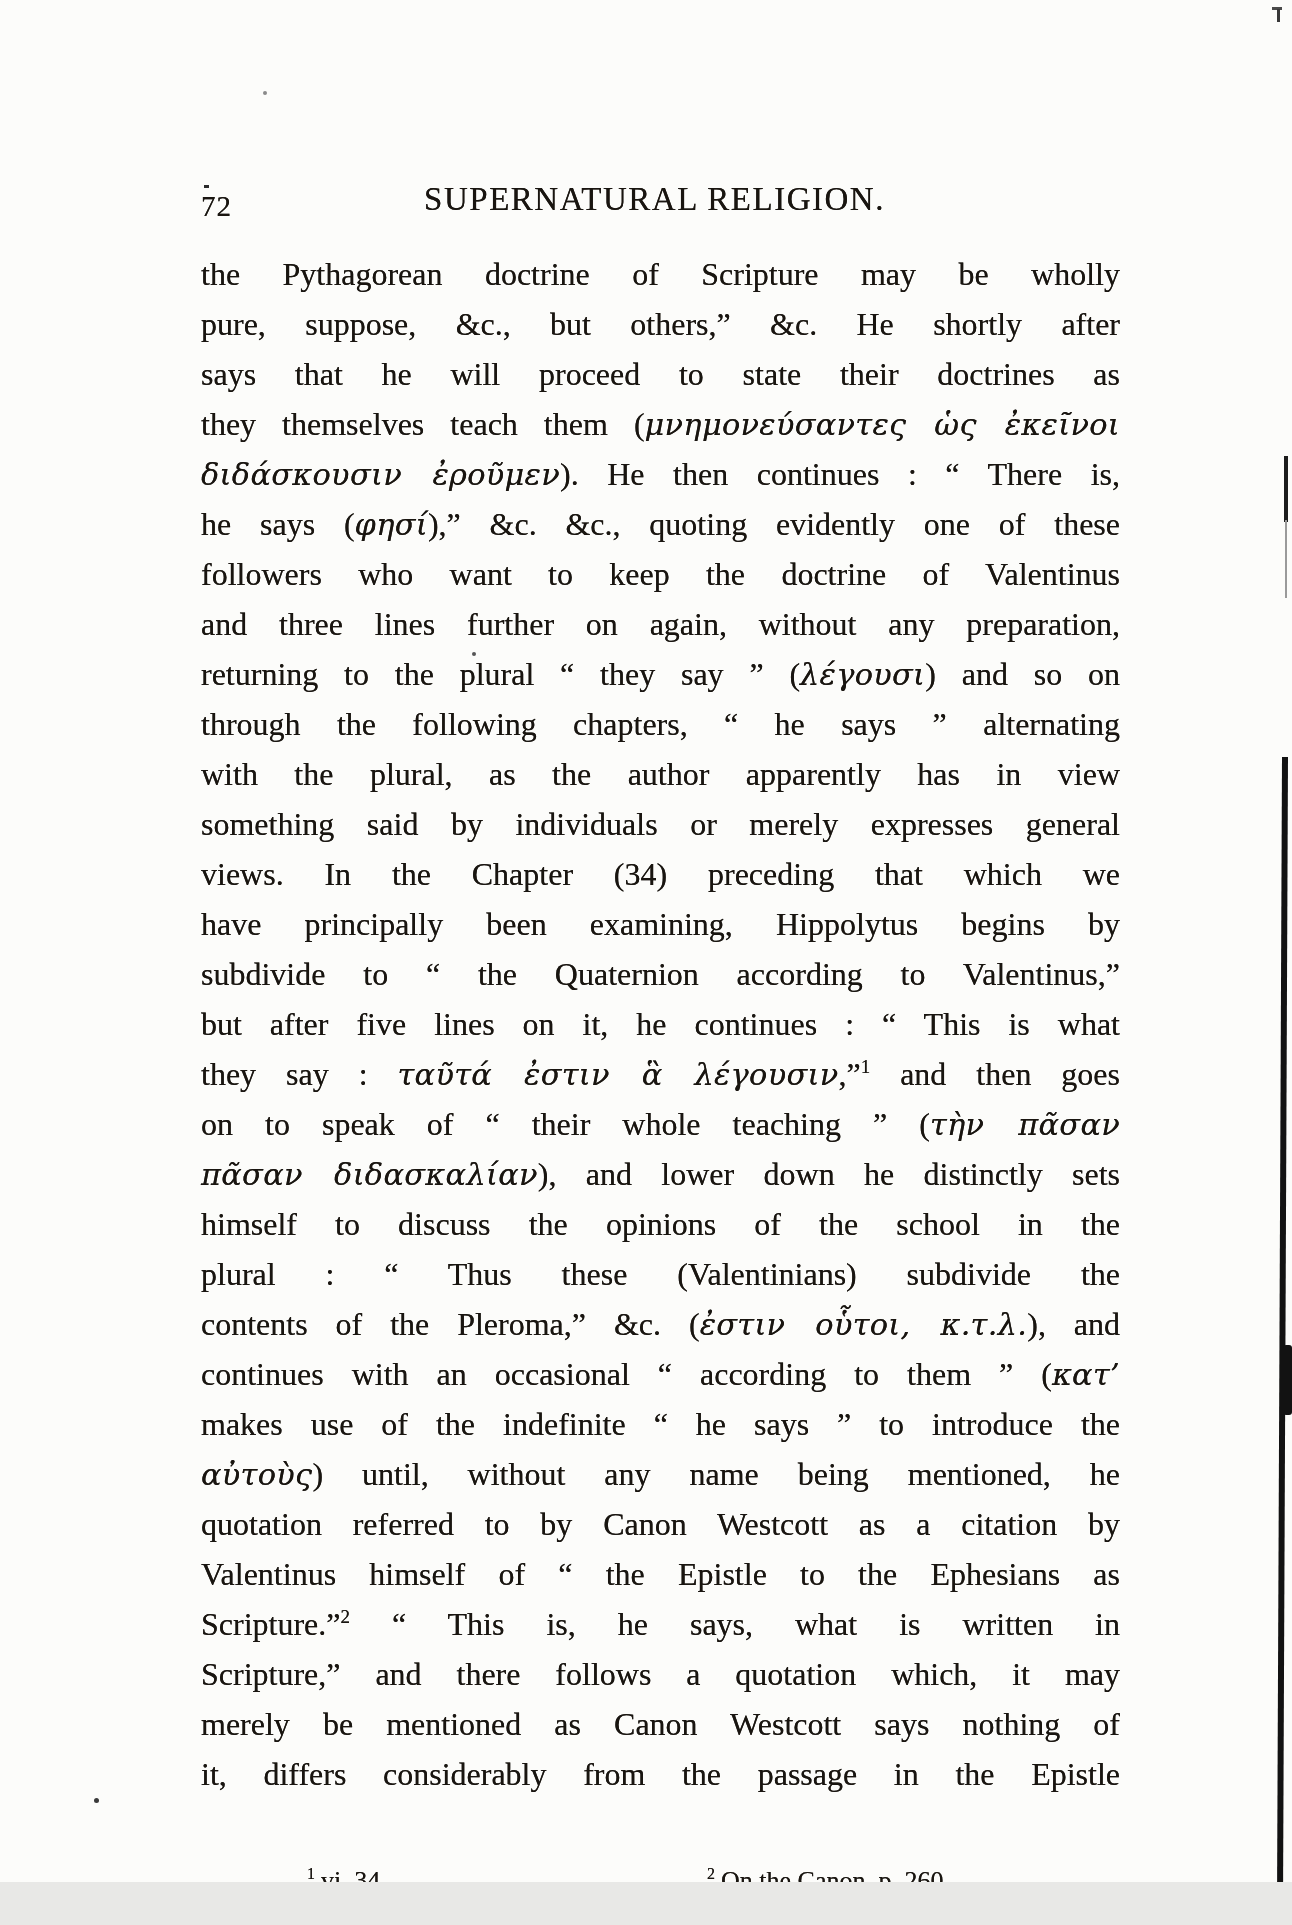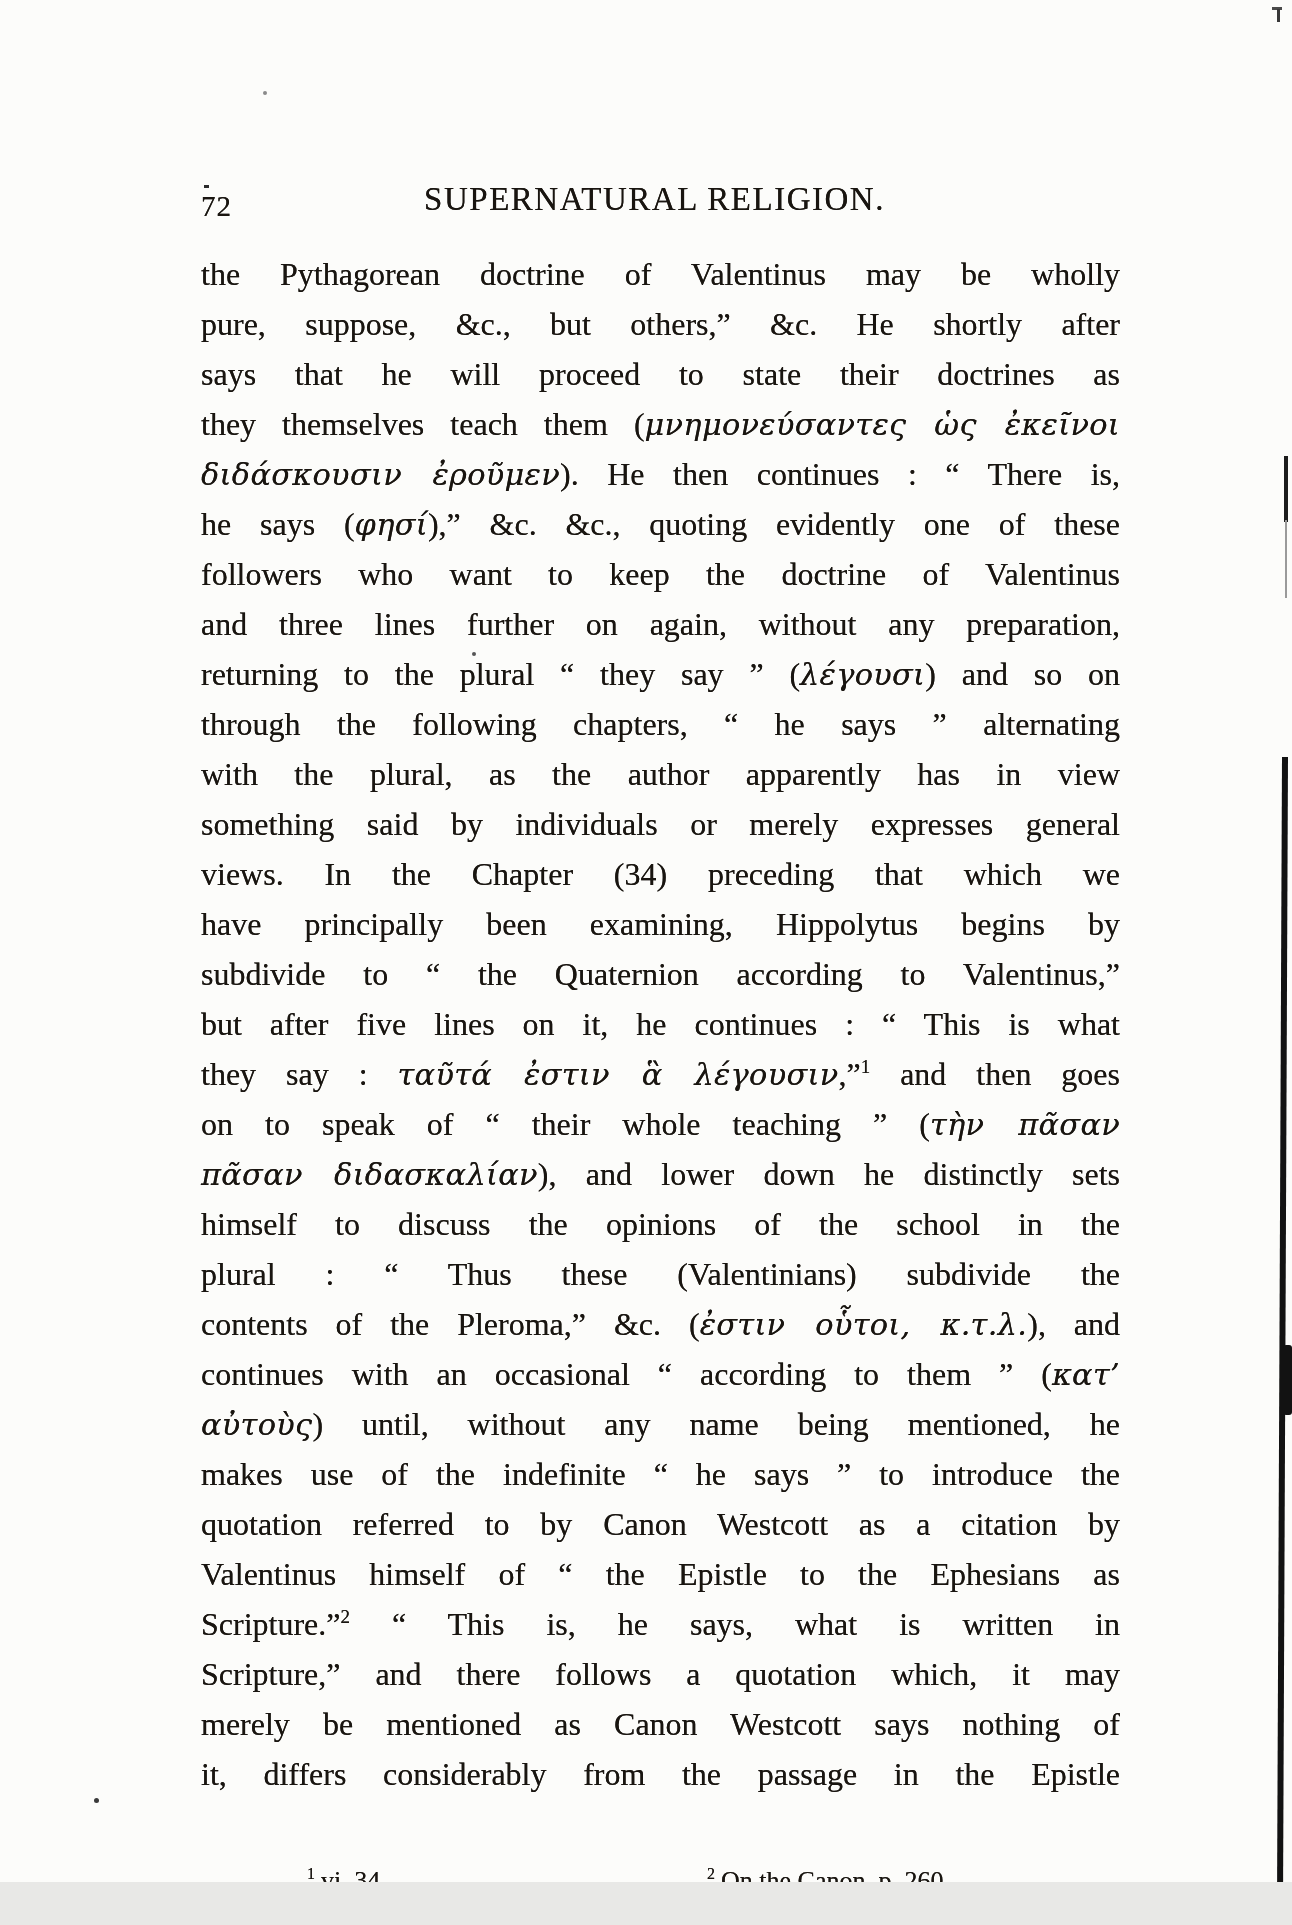--- a/index.html
+++ b/index.html
@@ -75,21 +75,21 @@
 <body>
 
 <div class="page">
 
   <div class="header">
     <span class="pagenum">72</span>
     <span class="title">SUPERNATURAL RELIGION.</span>
   </div>
 
   <div class="text-block">
-      <div class="line">the Pythagorean doctrine of Valentinus may be wholly</div>
+      <div class="line">the Pythagorean doctrine of Scripture may be wholly</div>
       <div class="line">pure, suppose, &amp;c., but others,” &amp;c.  He shortly after</div>
       <div class="line">says that he will proceed to state their doctrines as</div>
       <div class="line">they themselves teach them (<span class="gk">μνημονεύσαντες ὡς ἐκεῖνοι</span></div>
       <div class="line"><span class="gk">διδάσκουσιν ἐροῦμεν</span>).  He then continues : “ There is,</div>
       <div class="line">he says (<span class="gk">φησί</span>),” &amp;c. &amp;c., quoting evidently one of these</div>
       <div class="line">followers who want to keep the doctrine of Valentinus</div>
       <div class="line">and three lines further on again, without any preparation,</div>
       <div class="line">returning to the plural “ they say ” (<span class="gk">λέγουσι</span>) and so on</div>
       <div class="line">through the following chapters, “ he says ” alternating</div>
       <div class="line">with the plural, as the author apparently has in view</div>
@@ -98,22 +98,22 @@
       <div class="line">have principally been examining, Hippolytus begins by</div>
       <div class="line">subdivide to “ the Quaternion according to Valentinus,”</div>
       <div class="line">but after five lines on it, he continues : “ This is what</div>
       <div class="line">they say :  <span class="gk">ταῦτά ἐστιν ἃ λέγουσιν</span>,”<sup>1</sup> and then goes</div>
       <div class="line">on to speak of “ their whole teaching ” (<span class="gk">τὴν πᾶσαν</span></div>
       <div class="line"><span class="gk">πᾶσαν διδασκαλίαν</span>), and lower down he distinctly sets</div>
       <div class="line">himself to discuss the opinions of the school in the</div>
       <div class="line">plural :  “ Thus these (Valentinians) subdivide the</div>
       <div class="line">contents of the Pleroma,” &amp;c. (<span class="gk">ἐστιν οὗτοι, κ.τ.λ.</span>), and</div>
       <div class="line">continues with an occasional “ according to them ” (<span class="gk">κατ’</span></div>
+      <div class="line">makes use of the indefinite “ he says ” to introduce the</div>
       <div class="line"><span class="gk">αὐτοὺς</span>) until, without any name being mentioned, he</div>
-      <div class="line">makes use of the indefinite “ he says ” to introduce the</div>
       <div class="line">quotation referred to by Canon Westcott as a citation by</div>
       <div class="line">Valentinus himself of “ the Epistle to the Ephesians as</div>
       <div class="line">Scripture.”<sup>2</sup>  “ This is, he says, what is written in</div>
       <div class="line">Scripture,” and there follows a quotation which, it may</div>
       <div class="line">merely be mentioned as Canon Westcott says nothing of</div>
       <div class="line">it, differs considerably from the passage in the Epistle</div>
     </div>
 
   <div class="footnotes">
     <span class="fn fn-1"><sup>1</sup><span>vi. 34.</span></span>

